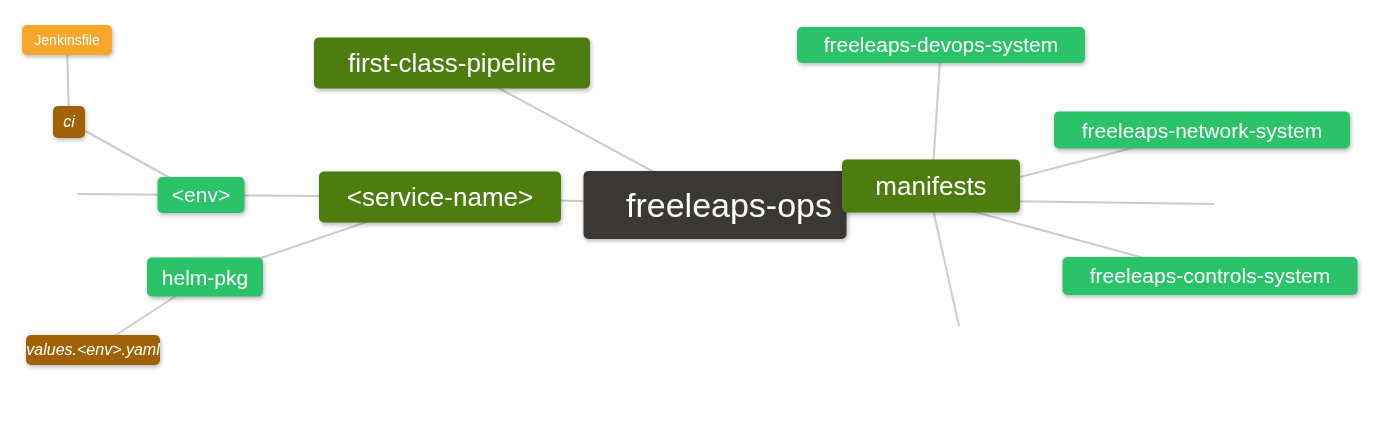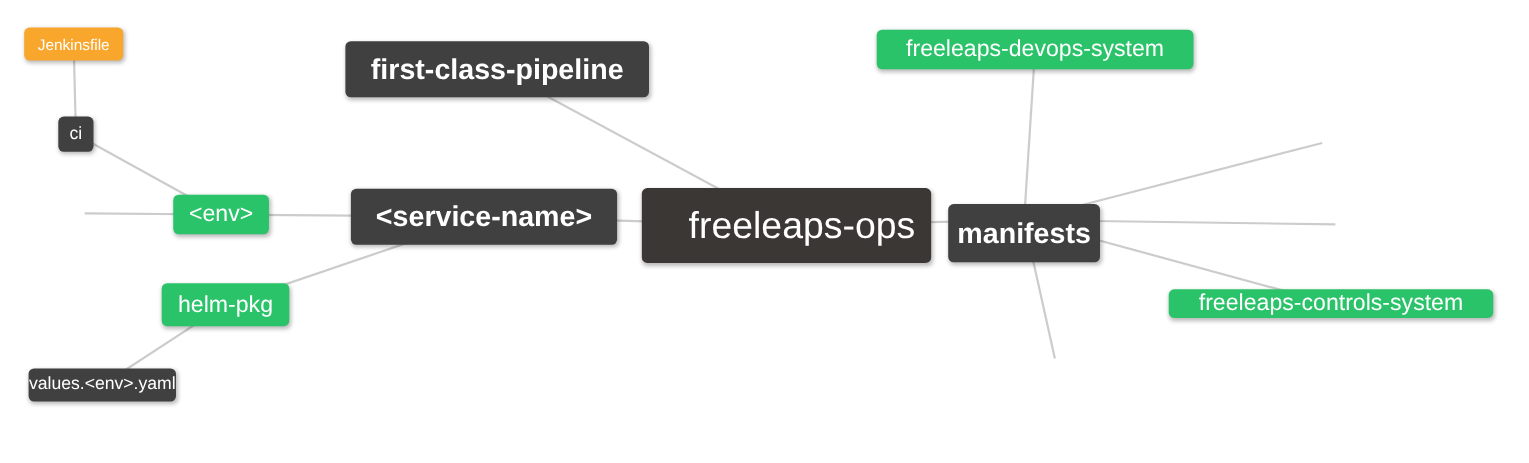--- a/index.html
+++ b/index.html
@@ -22,23 +22,23 @@
     color:#ffffff;
     border-radius:5px;
     box-shadow:1px 2px 4px rgba(0,0,0,0.28);
     white-space:nowrap;
     z-index:2;
     cursor:pointer;
     box-sizing:border-box;
     text-align:right;
   }
   .c-root  {background:#3b3734;padding-left:28px;}
-  .c-blue  {background:#404040;font-weight:bold;}
+  .c-blue  {background:#4d7c0f;}
   .c-green {background:#2bc36a;}
-  .c-red   {background:#404040;}
+  .c-red   {background:#a16207;font-style:italic;}
   .c-orange{background:#f8a62c;}
   .f34{font-size:34px;}
   .f26{font-size:26px;}
   .f21{font-size:21px;}
   .f16{font-size:16px;}
   .f14{font-size:14px;}
 </style>
 </head>
 <body>
 
@@ -70,21 +70,22 @@
   <div class="node c-green f21" style="left:205px;top:277px;width:116px;height:39px">helm-pkg</div>
 
   <div class="node c-red f16" style="left:93px;top:350px;width:134px;height:30px">values.&lt;env&gt;.yaml</div>
 
   <div class="node c-blue f26" style="left:452px;top:63px;width:276px;height:51px">first-class-pipeline</div>
 
   <div class="node c-blue f26" style="left:440px;top:197px;width:242px;height:51px">&lt;service-name&gt;</div>
 
   <div class="node c-root f34" style="left:715px;top:205px;width:263px;height:68px">freeleaps-ops</div>
 
-  <div class="node c-blue f26" style="left:931px;top:212px;width:138px;height:53px">manifests</div>
+  <div class="node c-blue f26" style="left:931px;top:186px;width:178px;height:53px">manifests</div>
 
   <div class="node c-green f21" style="left:941px;top:45px;width:288px;height:36px">freeleaps-devops-system</div>
 
+  <div class="node c-green f21" style="left:1202px;top:130px;width:296px;height:37px">freeleaps-network-system</div>
 
 
-  <div class="node c-green f21" style="left:1210px;top:276px;width:295px;height:26px">freeleaps-controls-system</div>
+  <div class="node c-green f21" style="left:1210px;top:276px;width:295px;height:38px">freeleaps-controls-system</div>
 
 </div>
 
 </body></html>

